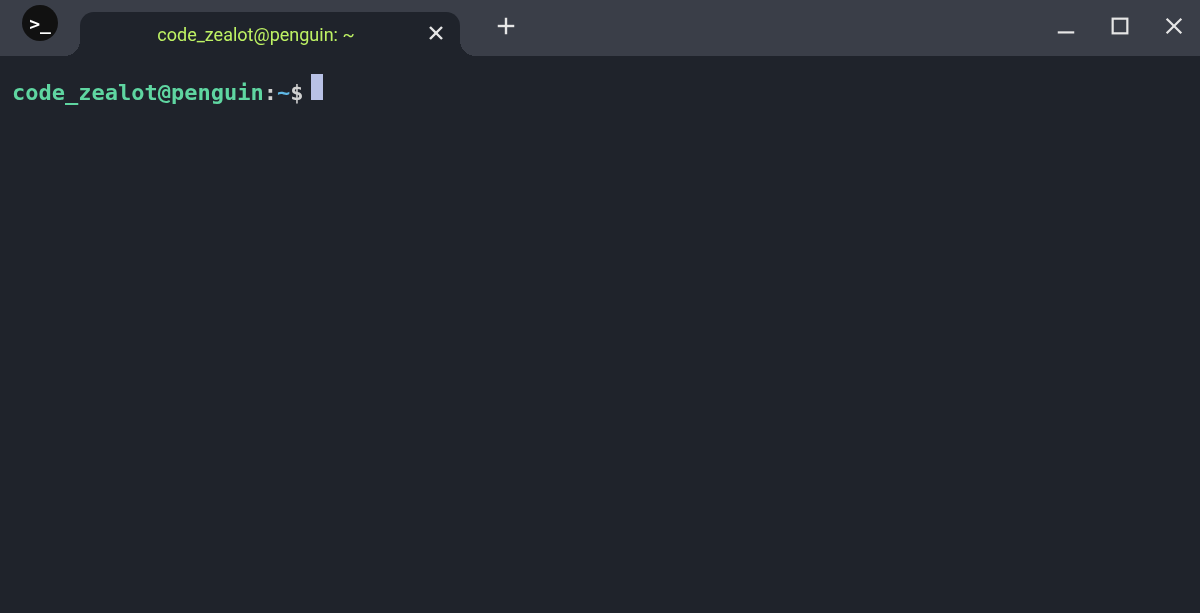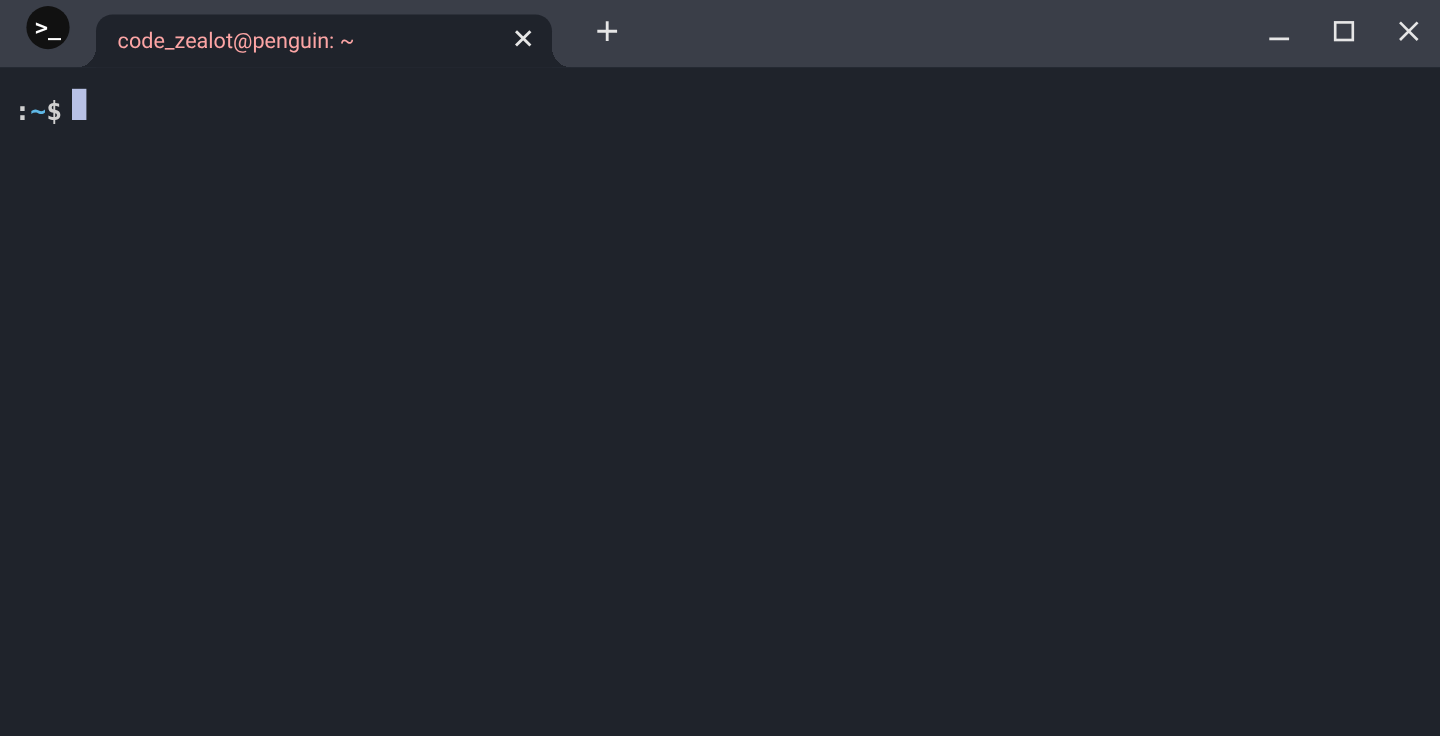--- a/index.html
+++ b/index.html
@@ -43,28 +43,29 @@
     display: flex;
     align-items: flex-end;
     margin-left: 22px;
     height: 56px;
     position: relative;
   }
   .tab {
     position: relative;
     height: 44px;
     background: #1f232b;
-    color: #fca5a5;
+    color: #bef264;
     display: flex;
     align-items: center;
     border-top-left-radius: 14px;
     border-top-right-radius: 14px;
     padding: 0 46px 0 18px;
     font-size: 18px;
     min-width: 380px;
+    justify-content: center;
   }
   
   .tab::before, .tab::after {
     content: "";
     position: absolute;
     bottom: 0;
     width: 16px; height: 16px;
     background: #1f232b;
   }
   .tab::before { left: -16px; -webkit-mask: radial-gradient(circle at 0 0, transparent 16px, #000 16px); mask: radial-gradient(circle at 0 0, transparent 16px, #000 16px);}
@@ -182,18 +183,19 @@
             <line x1="4" y1="4" x2="20" y2="20"></line>
             <line x1="20" y1="4" x2="4" y2="20"></line>
           </svg>
       </span>
     </div>
   </div>
 </div>
 
 <div class="terminal">
   <div class="prompt-line">
+    <span class="seg-user">code_zealot@penguin</span>
       <span class="seg-sep">:</span>
       <span class="seg-path">~</span>
       <span class="seg-doll">$</span>
     <span class="cursor"></span>
   </div>
 </div>
 
 </body></html>

